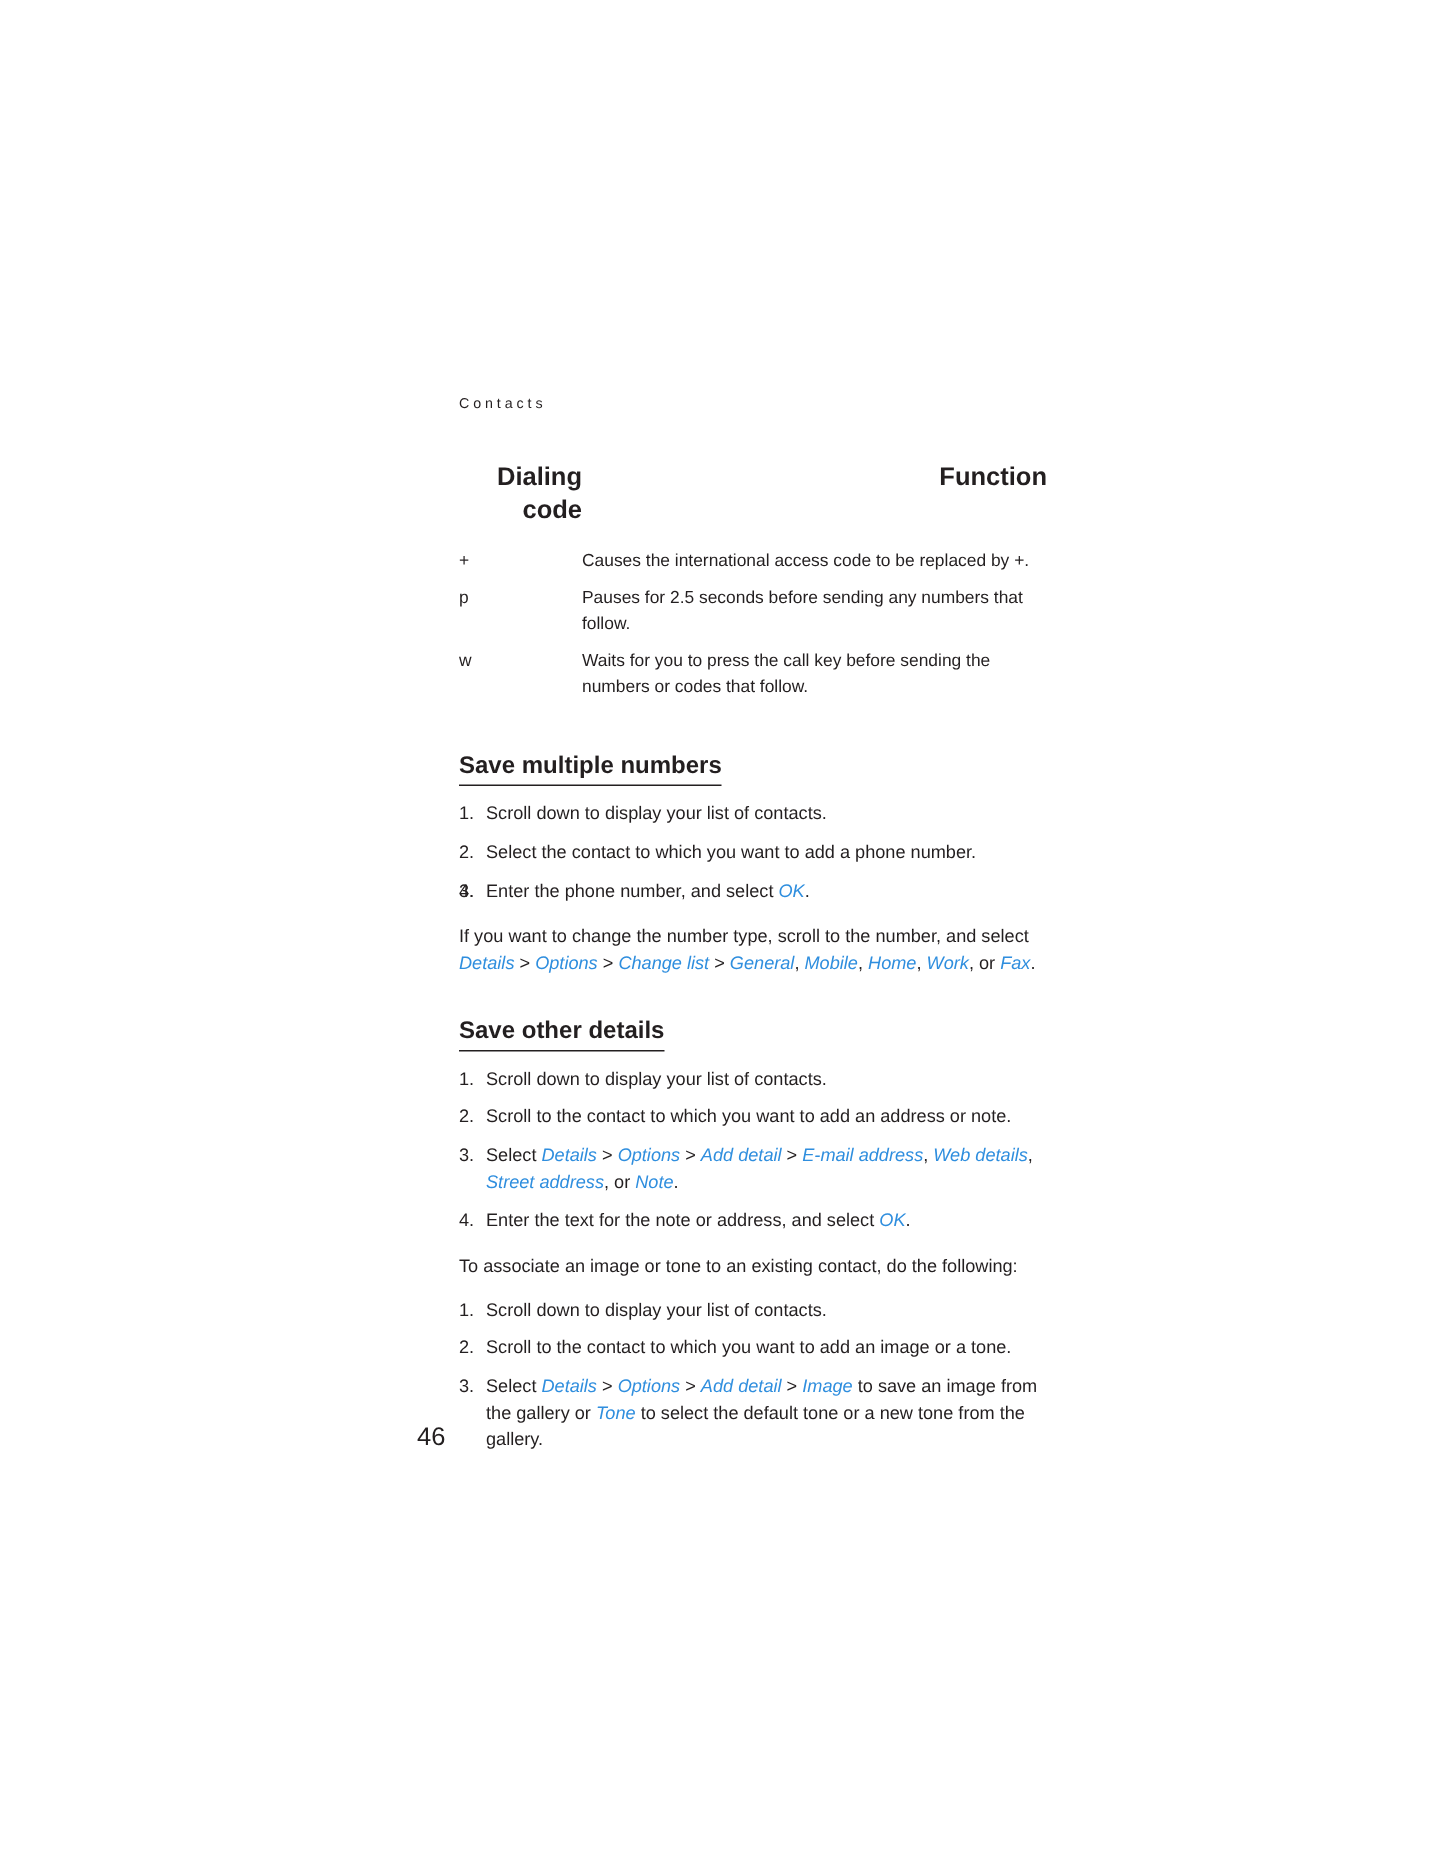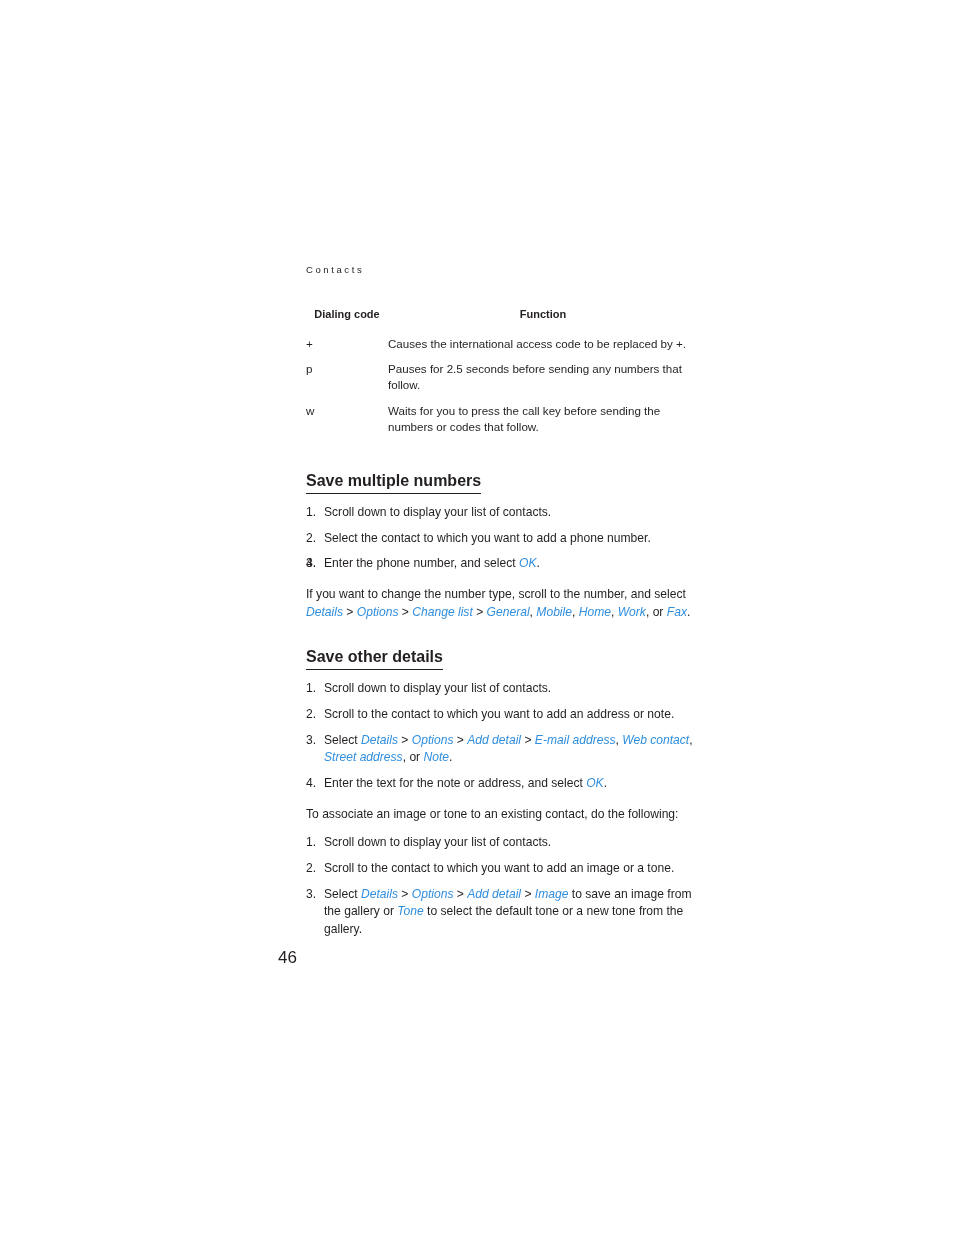--- a/index.html
+++ b/index.html
@@ -32,23 +32,23 @@
     margin-bottom: 32px;
   }
 
   
   .spec-table {
     width: 100%;
     border-collapse: collapse;
     margin-bottom: 26px;
   }
   .spec-table th {
-    text-align: center;
+    text-align: right;
     vertical-align: top;
-    font-size: 11px;
+    font-size: 17px;
     font-weight: 700;
     color: #231f20;
     padding: 0 0 14px 0;
     line-height: 1.32;
   }
   .spec-table th.col-code { width: 82px; }
   .spec-table td {
     text-align: left;
     vertical-align: top;
     font-size: 11.6px;
@@ -177,21 +177,21 @@
   </div>
 
   <ol class="steps">
     <li>
       <span class="num">1.</span><span>Scroll down to display your list of contacts.</span>
     </li>
     <li>
       <span class="num">2.</span><span>Scroll to the contact to which you want to add an address or note.</span>
     </li>
     <li>
-      <span class="num">3.</span><span>Select <span class="ui">Details</span> &gt; <span class="ui">Options</span> &gt; <span class="ui">Add detail</span> &gt; <span class="ui">E-mail address</span>, <span class="ui">Web contact</span>, <span class="ui">Street address</span>, or <span class="ui">Note</span>.</span>
+      <span class="num">3.</span><span>Select <span class="ui">Details</span> &gt; <span class="ui">Options</span> &gt; <span class="ui">Add detail</span> &gt; <span class="ui">E-mail address</span>, <span class="ui">Web details</span>, <span class="ui">Street address</span>, or <span class="ui">Note</span>.</span>
     </li>
     <li>
       <span class="num">4.</span><span>Enter the text for the note or address, and select <span class="ui">OK</span>.</span>
     </li>
   </ol>
 
   <p class="body-text tight">To associate an image or tone to an existing contact, do the following:</p>
 
   <ol class="steps">
     <li>

